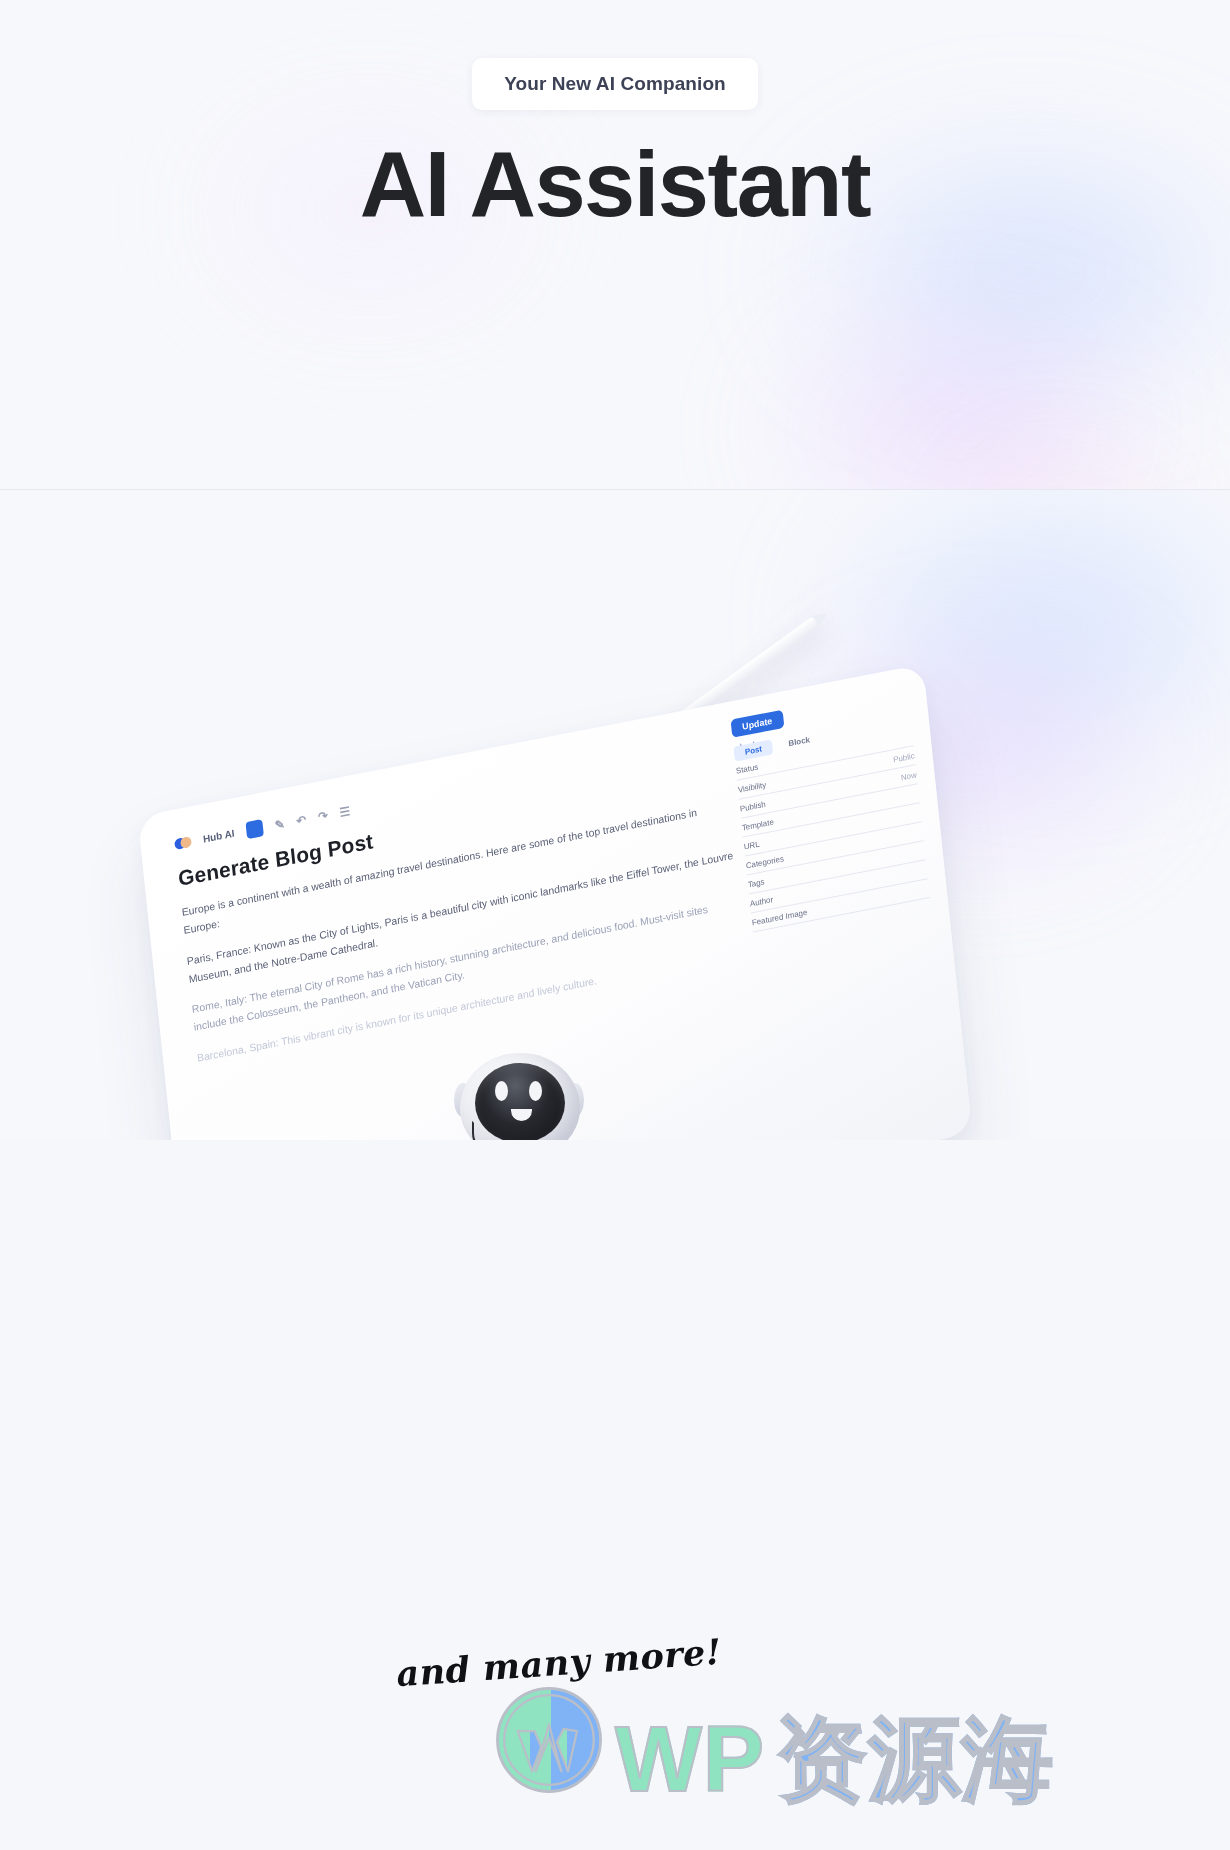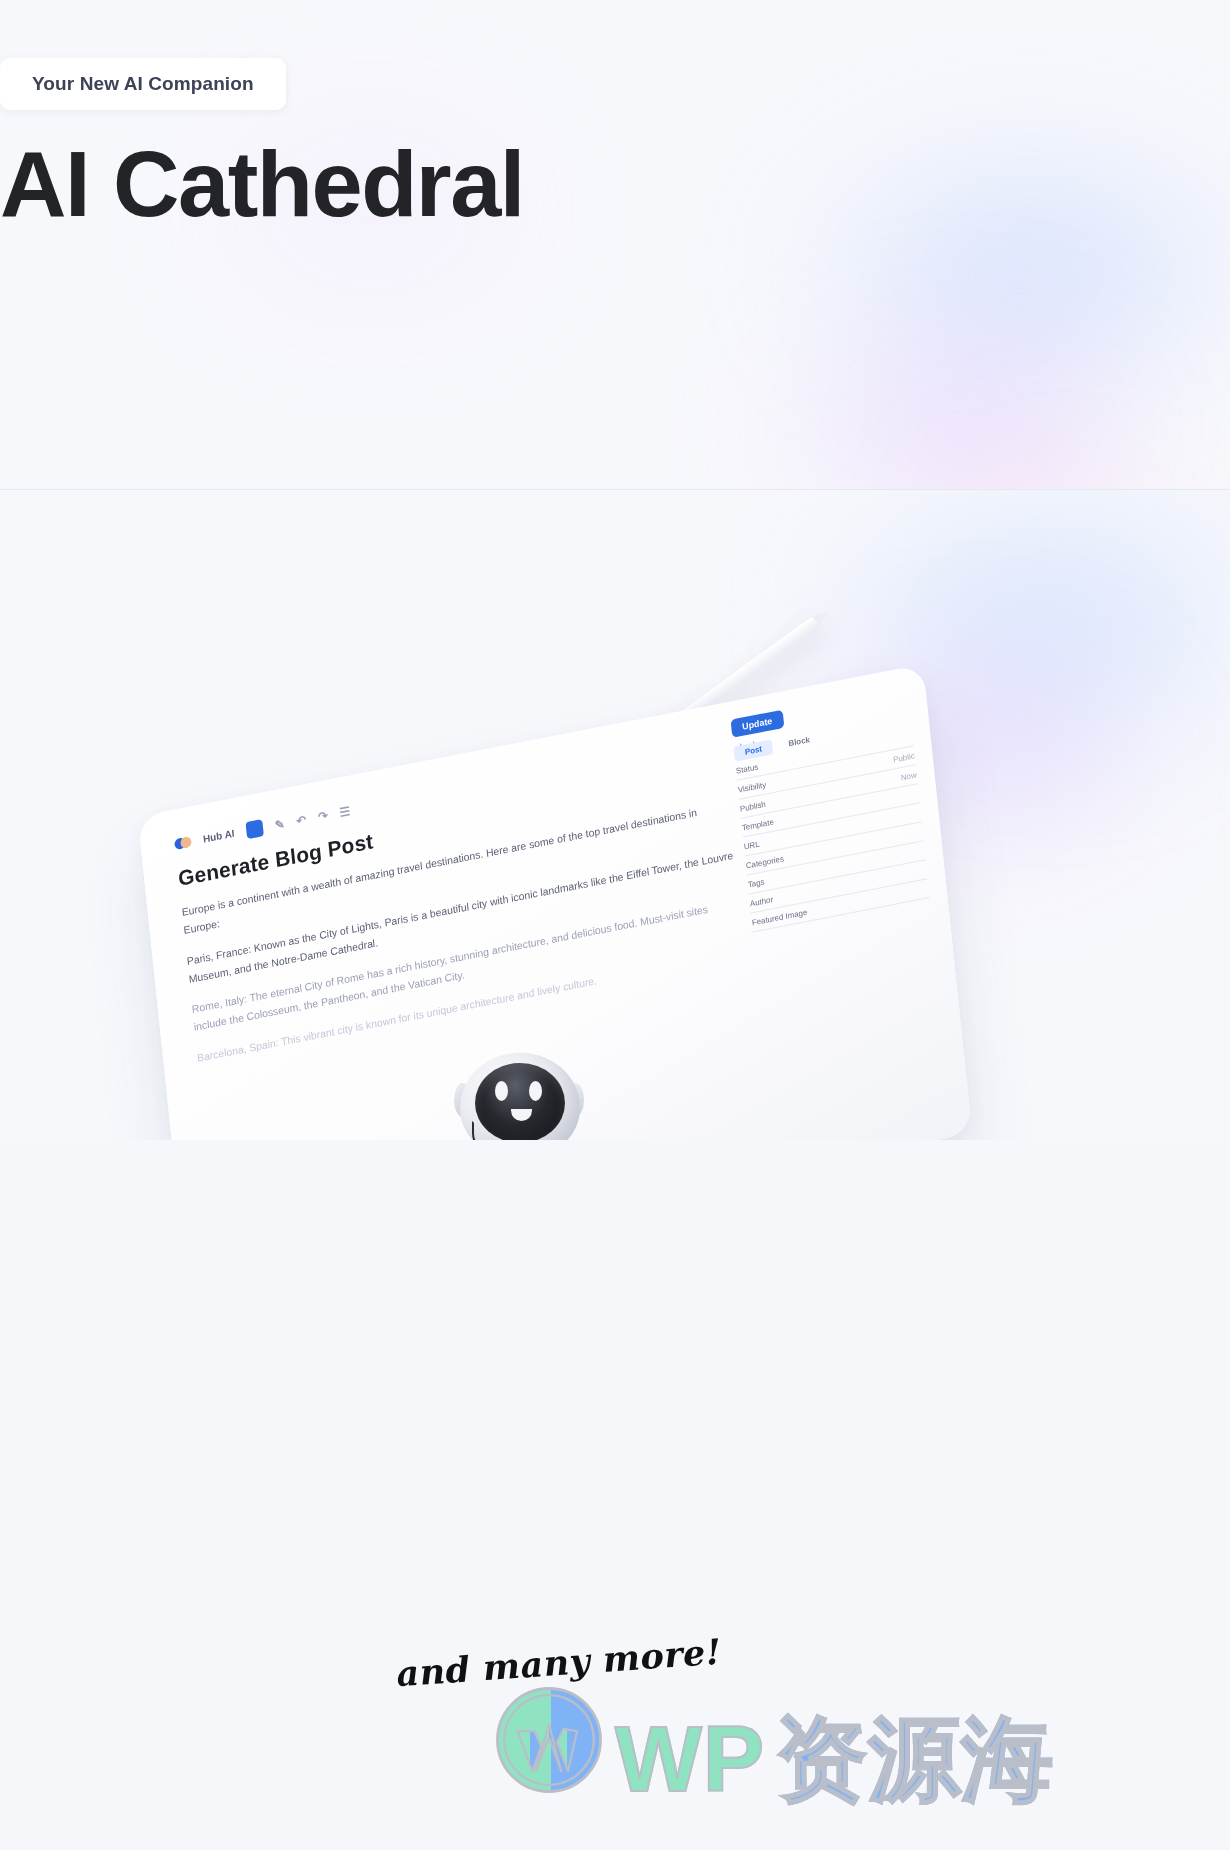--- a/index.html
+++ b/index.html
@@ -15,21 +15,21 @@
     background: #f6f7fb;
     position: relative;
   }
 
   
   .hero {
     position: relative;
     width: 1230px;
     height: 490px;
     background: #f7f8fc;
-    text-align: left;
+    text-align: center;
     overflow: hidden;
   }
 
   
   .aurora {
     position: absolute;
     pointer-events: none;
     border-radius: 50%;
     filter: blur(60px);
     opacity: .55;
@@ -364,21 +364,21 @@
 </head>
 <body>
 
 <section class="hero">
   <div class="aurora aurora-a"></div>
   <div class="aurora aurora-b"></div>
   <div class="aurora aurora-c"></div>
   <div class="aurora aurora-d"></div>
 
   <div class="badge">Your New AI Companion</div>
-  <h1 class="hero-title">AI Cathedral</h1>
+  <h1 class="hero-title">AI Assistant</h1>
 
   <div class="hero-divider"></div>
 </section>
 
 <section class="showcase">
   <div class="aurora-e"></div>
   <div class="aurora-f"></div>
 
   <div class="stylus"></div>
 

